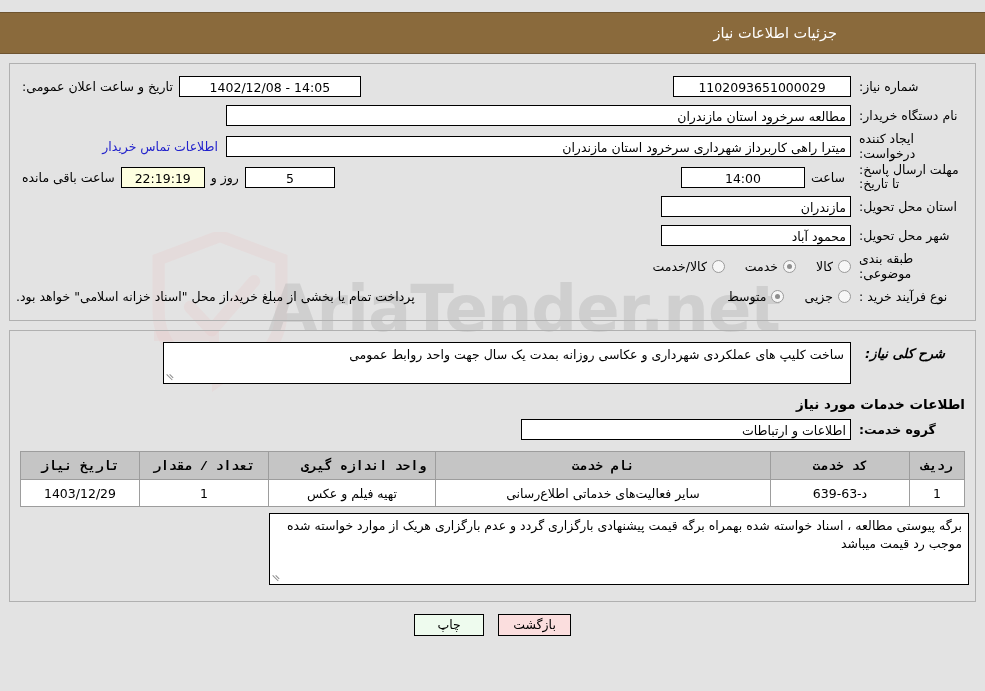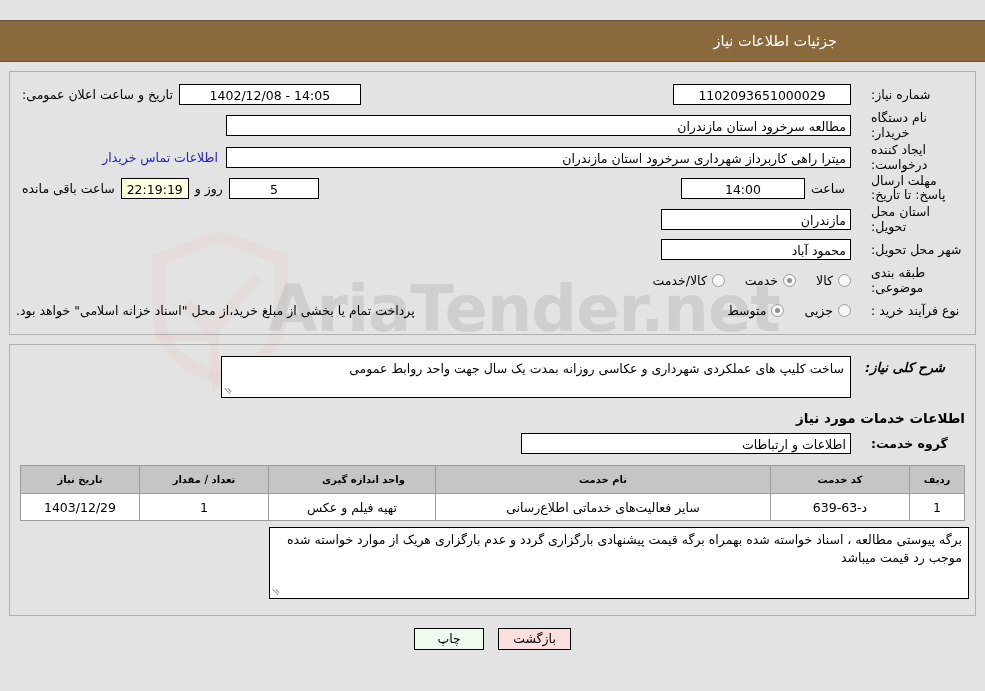--- a/index.html
+++ b/index.html
@@ -55,21 +55,21 @@
     width: 130px;
     height: 70px;
     opacity: .30;
   }
 
   
   .page-header {
     position: relative;
     z-index: 2;
     height: 42px;
-    margin: 20px 0 0 0;
+    margin: 12px 0 0 0;
     background: #8a6a3c;
     border-top: 1px solid #6e5430;
     border-bottom: 1px solid #6e5430;
     display: flex;
     align-items: center;
     padding-right: 148px;
     box-sizing: border-box;
   }
   .page-header .title {
     color: #fff;
@@ -93,21 +93,21 @@
   .frow {
     display: flex;
     align-items: center;
     min-height: 27px;
     margin-bottom: 2px;
   }
   .lbl {
     width: 118px;
     min-width: 118px;
     text-align: left;
-    padding-left: 20px;
+    padding-left: 8px;
     font-size: 12.5px;
     box-sizing: border-box;
   }
   .lbl-2l { line-height: 14px; }
 
   .fld {
     border: 1px solid #000;
     background: #fff;
     height: 21px;
     line-height: 21px;
@@ -119,21 +119,21 @@
     text-align: center;
   }
   .fld.rt { text-align: right; }
   .fld.yellow { background: #feffe0; }
 
   .w-need-no   { width: 178px; }
   .w-wide      { width: 625px; }
   .w-date      { width: 160px; }
   .w-time      { width: 124px; }
   .w-days      { width: 90px; }
-  .w-clock     { width: 68px; }
+  .w-clock     { width: 84px; }
   .w-province  { width: 190px; }
   .w-city      { width: 190px; }
   .w-pubdate   { width: 182px; }
   .w-group     { width: 330px; }
 
   .inline-txt {
     font-size: 12.5px;
     padding: 0 6px;
     white-space: nowrap;
   }
@@ -207,21 +207,21 @@
   .textarea-box {
     border: 1px solid #000;
     background: #fff;
     box-sizing: border-box;
     position: relative;
     padding: 3px 6px;
     font-size: 12.5px;
     line-height: 18px;
     overflow: hidden;
   }
-  .ta-desc { width: 630px; height: 42px; }
+  .ta-desc { width: 688px; height: 42px; }
   .ta-remark { width: 700px; height: 72px; }
   .grip {
     position: absolute;
     left: 2px;
     bottom: 1px;
     width: 10px;
     height: 10px;
     pointer-events: none;
   }
   .grip i {
@@ -249,25 +249,26 @@
   }
   table.needs {
     width: 100%;
     border-collapse: collapse;
     font-size: 12px;
   }
   table.needs th {
     background: #c5c5c5;
     border: 1px solid #9d9d9d;
     font-weight: bold;
-    font-size: 10px;
+    font-size: 13px;
     height: 27px;
     padding: 0 4px;
     text-align: center;
     white-space: nowrap;
+    font-family: Liberation Mono, monospace;
   }
   table.needs td {
     background: #fff;
     border: 1px solid #9d9d9d;
     height: 26px;
     padding: 0 4px;
     text-align: center;
     font-size: 12.5px;
     white-space: nowrap;
   }

